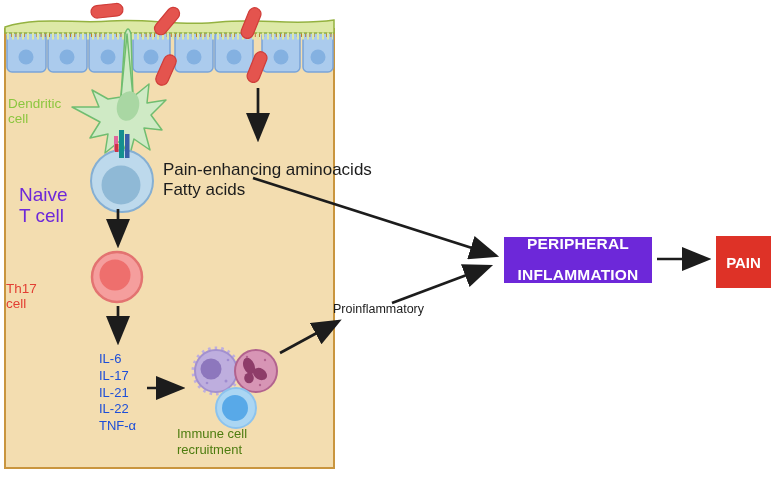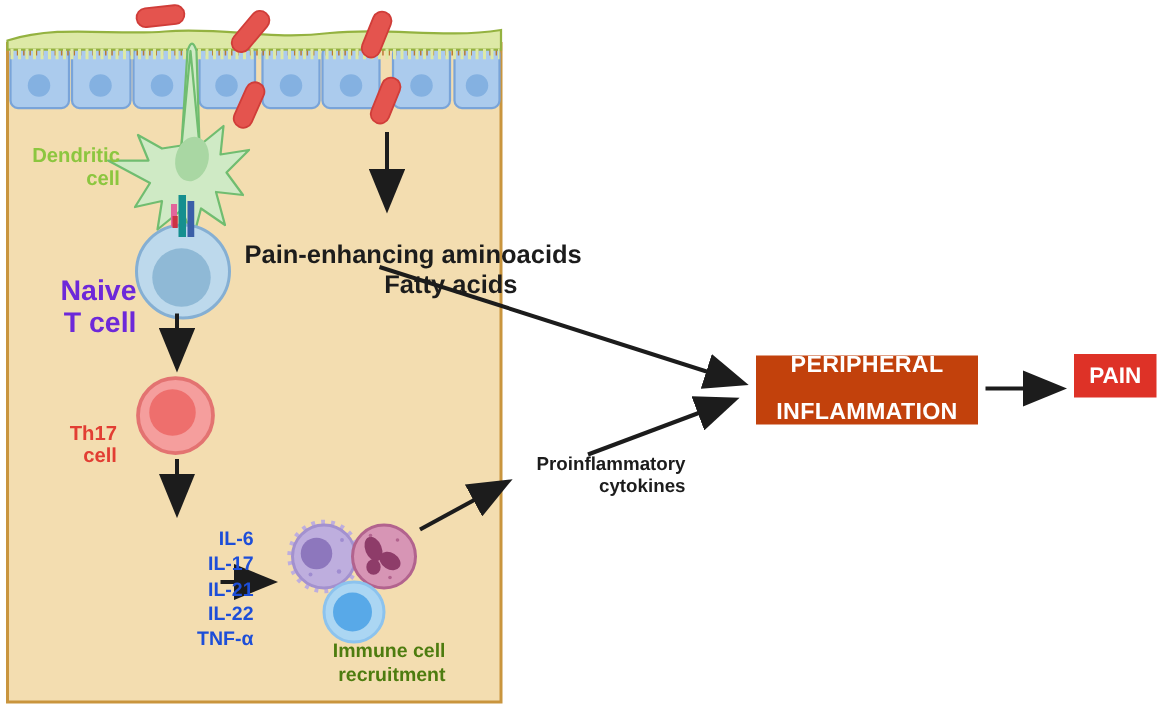--- a/index.html
+++ b/index.html
@@ -1,32 +1,32 @@
 <!DOCTYPE html>
 <html><head>
 <meta charset="utf-8">
 <style>
   html,body{margin:0;padding:0;background:#ffffff;}
   .stage{position:relative;width:781px;height:480px;background:#ffffff;
          font-family:"Liberation Sans",sans-serif;overflow:hidden;}
   .stage svg{position:absolute;left:0;top:0;display:block;}
-  .lbl{position:absolute;font-weight:700;text-align:right;line-height:1.1;white-space:nowrap;}
+  .lbl{position:absolute;font-weight:400;text-align:left;line-height:1.1;white-space:nowrap;}
   .lbl span{display:block;}
   .lbl-dendritic{left:8px;top:97px;width:72px;font-size:13.5px;color:#8cc63f;}
   .lbl-naive{left:19px;top:157px;width:72px;font-size:19px;color:#6d28d9;margin-top:28px;}
   .lbl-th17{left:6px;top:262px;width:72px;font-size:13.5px;color:#e23e33;margin-top:20px;}
   .lbl-painenh{left:163px;top:160px;width:182px;font-size:17px;color:#1c1c1c;line-height:1.18;}
   .lbl-cyto{left:99px;top:351px;width:70px;font-size:13px;color:#1d4ed8;line-height:16.8px;}
   .lbl-immune{left:177px;top:426px;width:120px;font-size:13px;color:#4d7c0f;line-height:1.2;}
   .lbl-proinf{left:333px;top:302px;width:124px;font-size:12.5px;color:#1c1c1c;line-height:1.2;}
   .node{position:absolute;display:flex;flex-direction:column;align-items:center;justify-content:center;
         color:#ffffff;font-weight:700;text-align:center;}
-  .node-peripheral{left:504px;top:237px;width:148px;height:46px;background:#c2410c;
+  .node-peripheral{left:504px;top:237px;width:148px;height:46px;background:#6d28d9;
         font-size:15.5px;line-height:1.22;letter-spacing:.2px;gap:12px;}
-  .node-pain{left:716px;top:236px;width:55px;height:29px;background:#de3227;font-size:15px;}
+  .node-pain{left:716px;top:236px;width:55px;height:52px;background:#de3227;font-size:15px;}
 </style>
 </head>
 <body>
 
 <div class="stage">
 
 <svg width="781" height="480" viewBox="0 0 781 480">
   <defs>
     <marker id="ah" markerWidth="11" markerHeight="9" refX="9" refY="4.5" orient="auto">
       <path d="M0,0 L11,4.5 L0,9 Z" fill="#1c1c1c"></path>
@@ -149,21 +149,20 @@
   <span>TNF-α</span>
 </div>
 
 <div class="lbl lbl-immune">
   <span>Immune cell</span>
   <span>recruitment</span>
 </div>
 
 <div class="lbl lbl-proinf">
   <span>Proinflammatory</span>
-  <span>cytokines</span>
 </div>
 
 <div class="node node-peripheral">
   <span>PERIPHERAL</span>
   <span>INFLAMMATION</span>
 </div>
 
 <div class="node node-pain">
   <span>PAIN</span>
 </div>

